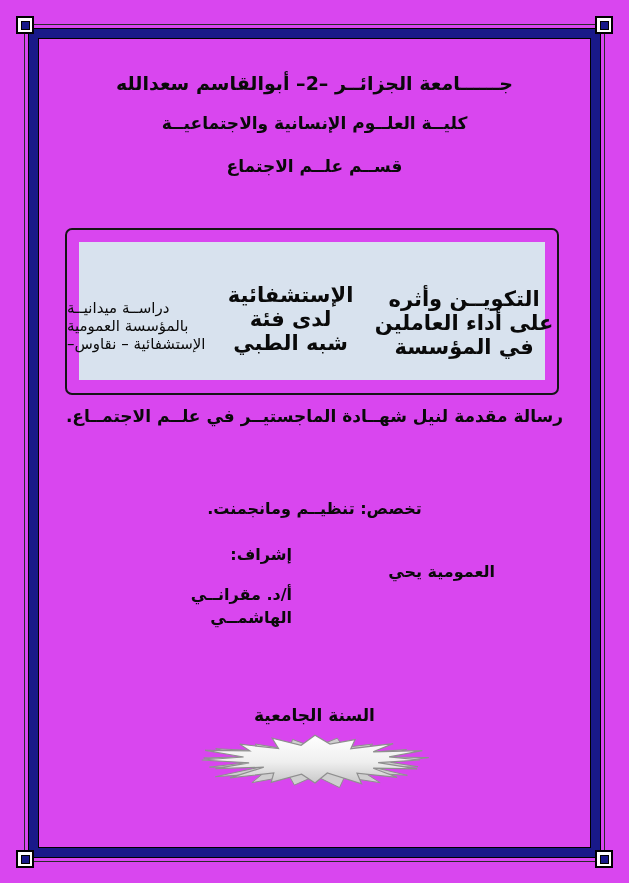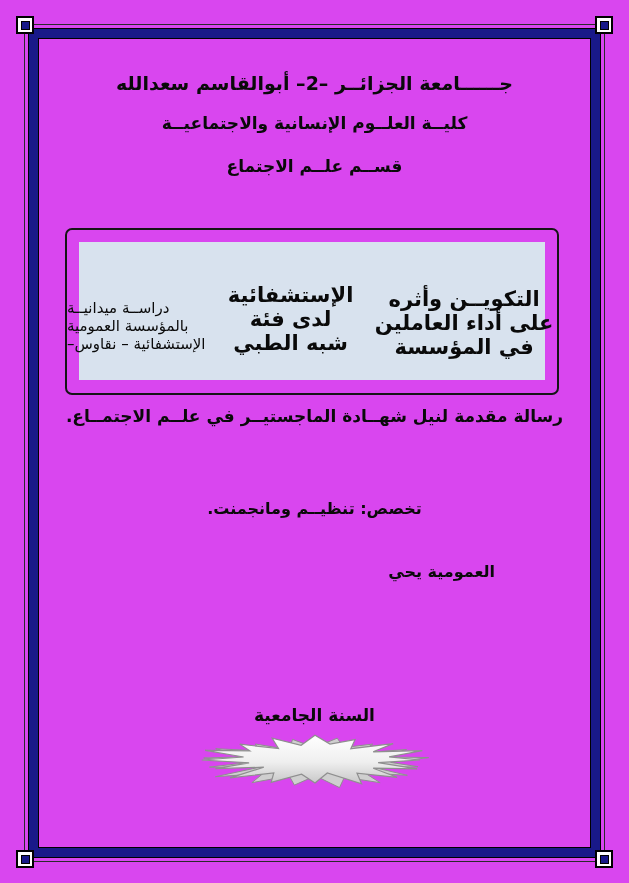--- a/index.html
+++ b/index.html
@@ -106,20 +106,24 @@
     <div class="t2">الإستشفائية لدى فئة شبه الطبي</div>
     <div class="sub">دراســة ميدانيــة بالمؤسسة العمومية الإستشفائية – نقاوس–</div>
   </div>
 
   <div class="cline thesis-note">رسالة مقدمة لنيل شهــادة الماجستيــر في علــم الاجتمــاع.</div>
   <div class="cline spec">تخصص: تنظيــم ومانجمنت.</div>
 
   <div class="col col-right">
     <div class="name">العمومية يحي</div>
   </div>
+  <div class="col col-left">
+    <div class="label">إشراف:</div>
+    <div class="name">أ/د. مقرانــي الهاشمــي</div>
+  </div>
 
   <div class="cline year-label">السنة الجامعية</div>
 
   <div class="burst">
     <svg width="238" height="62" viewBox="0 0 238 62">
       <defs>
         <linearGradient id="bg" x1="0" y1="0" x2="0" y2="1">
           <stop offset="0" stop-color="#ffffff"></stop>
           <stop offset="0.55" stop-color="#efefef"></stop>
           <stop offset="1" stop-color="#c7c7c7"></stop>

